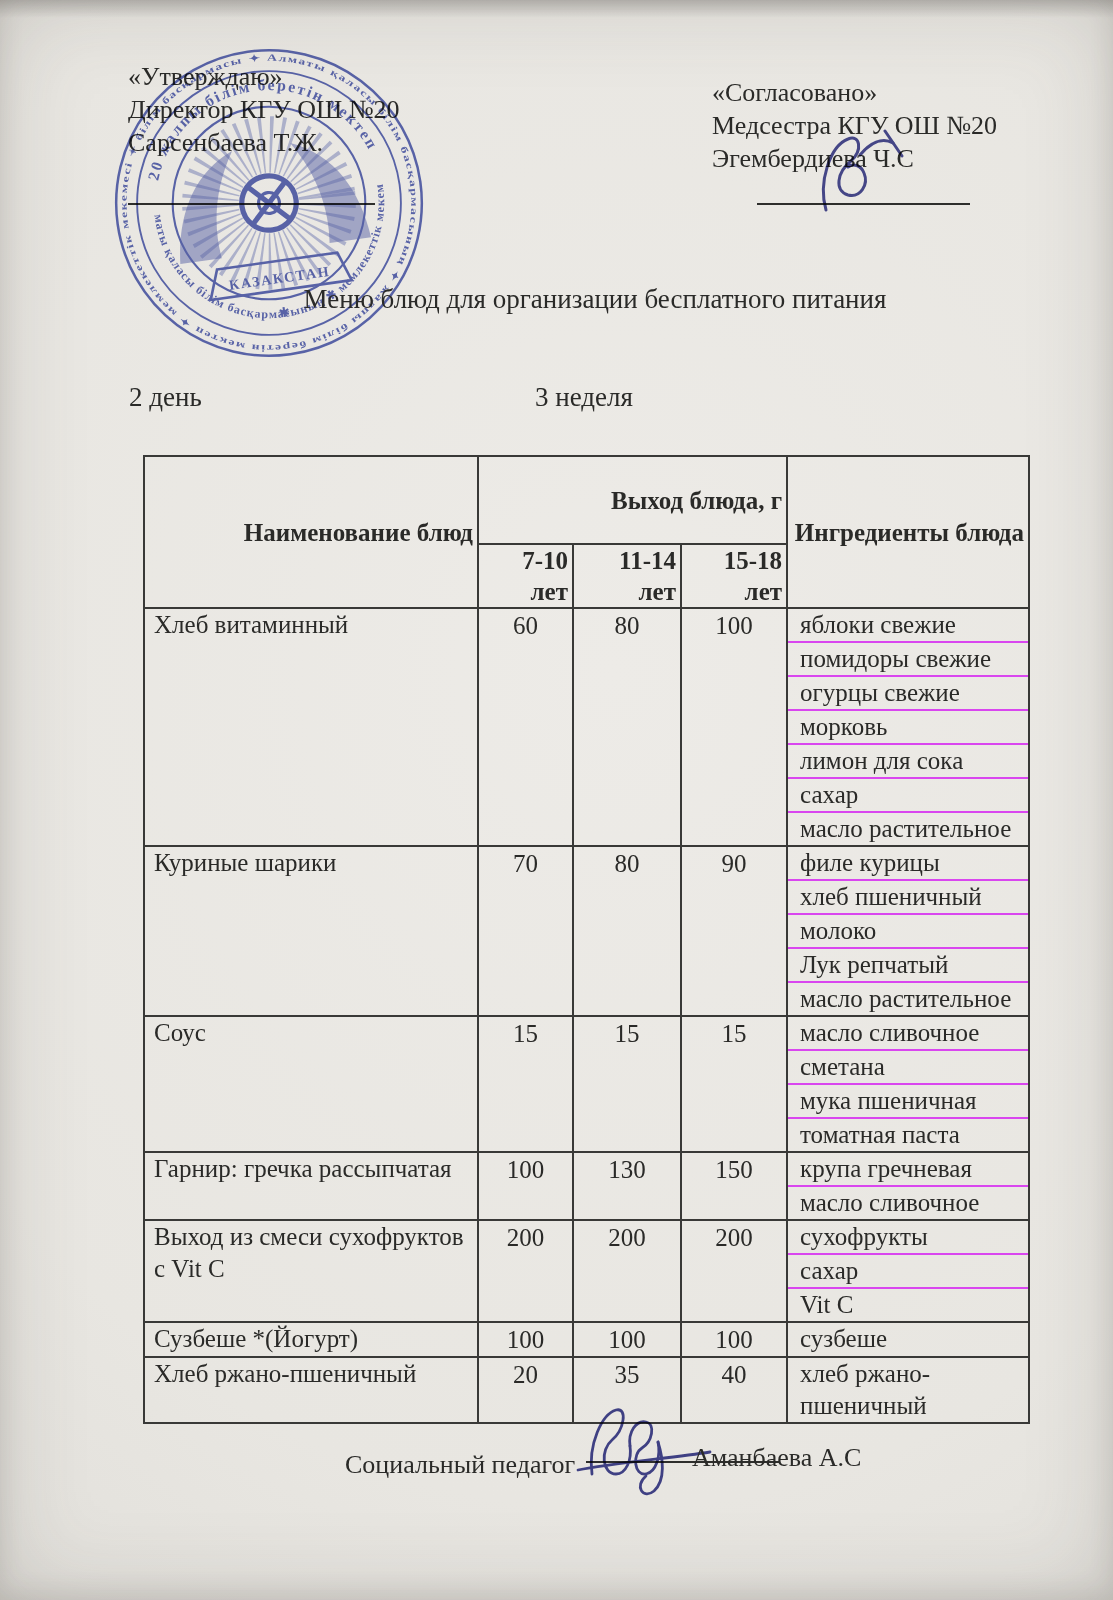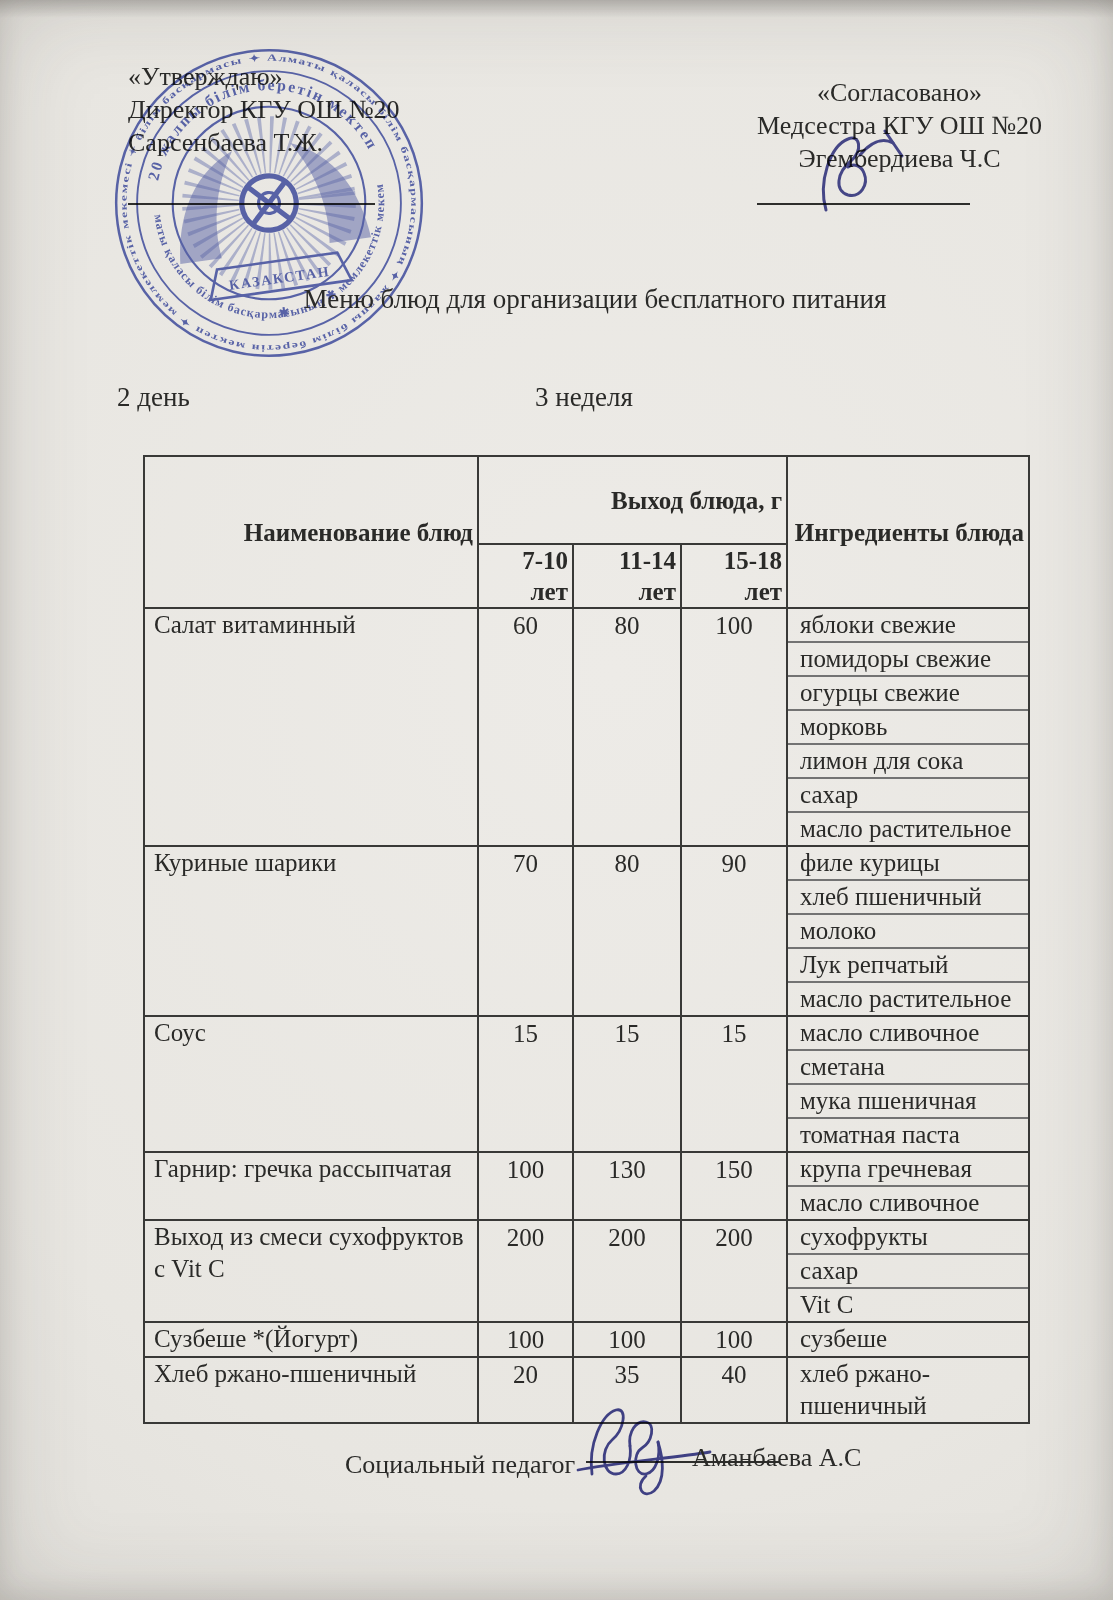--- a/index.html
+++ b/index.html
@@ -20,40 +20,40 @@
   .daylbl{font-size:27px;}
   
   table.menu{border-collapse:collapse;table-layout:fixed;width:885px;}
   table.menu th, table.menu td{border:2px solid #39393б;border:2px solid #393937;}
   table.menu th{font-weight:bold;text-align:right;vertical-align:middle;font-size:25px;padding:0 4px;border-radius:23px;}
   .h1 th{height:86px;line-height:31px;}
   .h2 th{height:62px;line-height:31px;font-size:25px;}
   td.dish{vertical-align:top;text-align:left;padding:0 4px 0 9px;font-size:25px;line-height:32px;}
   td.wt{vertical-align:top;text-align:center;font-size:25px;line-height:33px;padding:0;}
   td.ing{vertical-align:top;padding:0;font-size:25px;}
-  .ing-line{line-height:32px;border-bottom:2px solid #737373;padding:0 4px 0 12px;}
+  .ing-line{line-height:32px;border-bottom:2px solid #d946ef;padding:0 4px 0 12px;}
   .ing-line:last-child{border-bottom:none;}
   
   .stamp{left:112px;top:46px;width:314px;height:314px;mix-blend-mode:multiply;opacity:.84;}
   .sig{mix-blend-mode:multiply;}
   .footer-text{font-size:26px;white-space:nowrap;}
 </style>
 </head>
 <body>
 
 <div class="scan-top-edge"></div>
 
 <div class="abs hdr-block" style="left:128px;top:60px;">
   <div>«Утверждаю»</div>
   <div>Директор КГУ ОШ №20</div>
   <div>Сарсенбаева Т.Ж.</div>
 </div>
 <div class="abs sig-line" style="left:128px;top:203px;width:247px;"></div>
 
-<div class="abs hdr-block" style="left:757px;top:76px;text-align:center;">
+<div class="abs hdr-block" style="left:712px;top:76px;">
   <div>«Согласовано»</div>
   <div>Медсестра КГУ ОШ №20</div>
   <div>Эгембердиева Ч.С</div>
 </div>
 <div class="abs sig-line" style="left:757px;top:203px;width:213px;"></div>
 
 <svg class="abs sig" style="left:790px;top:128px;" width="150" height="90" viewBox="0 0 150 90">
   <g fill="none" stroke="#3c3e8f" stroke-width="3" stroke-linecap="round" opacity="0.92">
     <path d="M36,82 C28,54 40,18 58,11 C70,6 73,22 61,33 C47,44 44,63 58,67 C70,70 79,57 74,45 C71,37 63,35 58,39"></path>
     <path d="M70,27 C80,15 92,9 103,15"></path>
@@ -93,21 +93,21 @@
     <path d="M92,206 L208,206 L218,234 L82,234 Z" stroke-width="2.5"></path>
     <text x="150" y="227" font-size="13.5" font-weight="bold" letter-spacing="1.5" fill="#4150ae" stroke="none" text-anchor="middle">КАЗАКСТАН</text>
     <text x="150" y="260" font-size="13" fill="#4150ae" stroke="none" text-anchor="middle">✱</text>
   </g>
 </svg>
 
 <div class="abs title">
   <div>Меню блюд для организации бесплатного питания</div>
 </div>
 
-<div class="abs daylbl" style="left:117px;top:382px;">2 день</div>
+<div class="abs daylbl" style="left:129px;top:382px;">2 день</div>
 <div class="abs daylbl" style="left:535px;top:382px;">3 неделя</div>
 
 <table class="menu abs" style="left:143px;top:455px;">
   <colgroup>
     <col style="width:334px">
       <col style="width:95px">
       <col style="width:108px">
       <col style="width:106px">
       <col style="width:242px">
   </colgroup>
@@ -127,21 +127,21 @@
         <div>лет</div>
       </th>
       <th>
         <div>15-18</div>
         <div>лет</div>
       </th>
     </tr>
   </thead>
   <tbody>
   <tr>
-    <td class="dish">Салат витаминный</td>
+    <td class="dish">Хлеб витаминный</td>
     <td class="wt">60</td>
     <td class="wt">80</td>
     <td class="wt">100</td>
     <td class="ing">
           <div class="ing-line">яблоки свежие</div>
           <div class="ing-line">помидоры свежие</div>
           <div class="ing-line">огурцы свежие</div>
           <div class="ing-line">морковь</div>
           <div class="ing-line">лимон для сока</div>
           <div class="ing-line">сахар</div>

